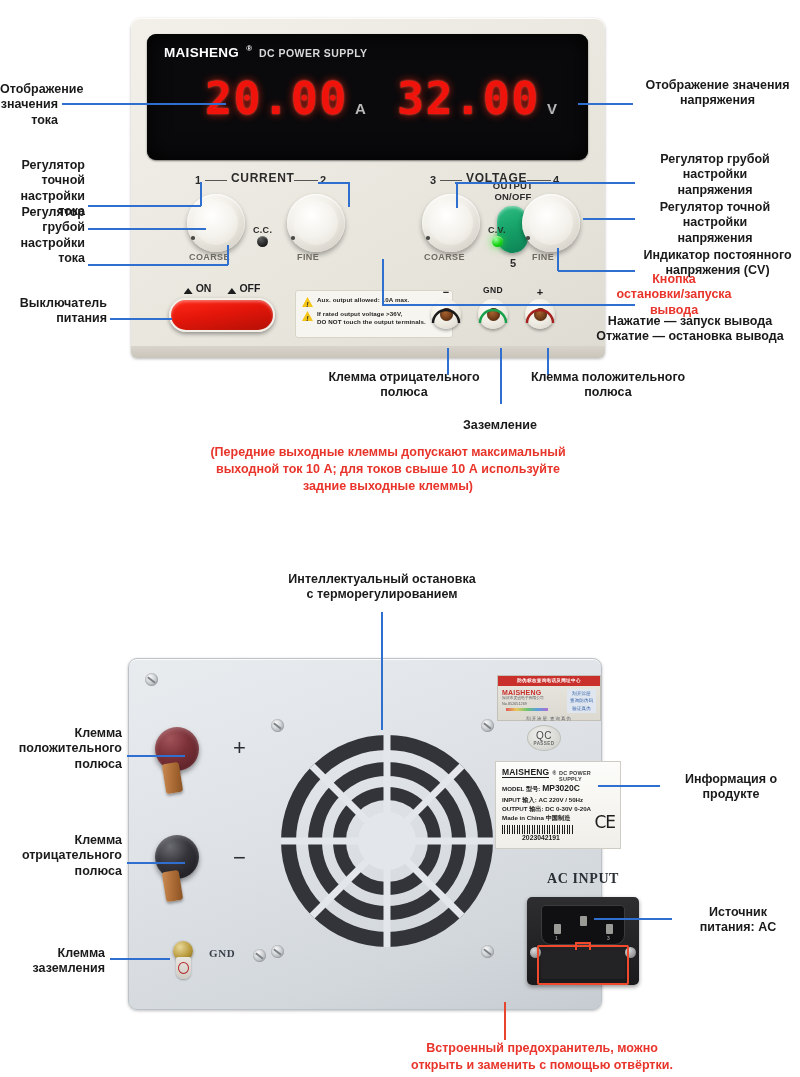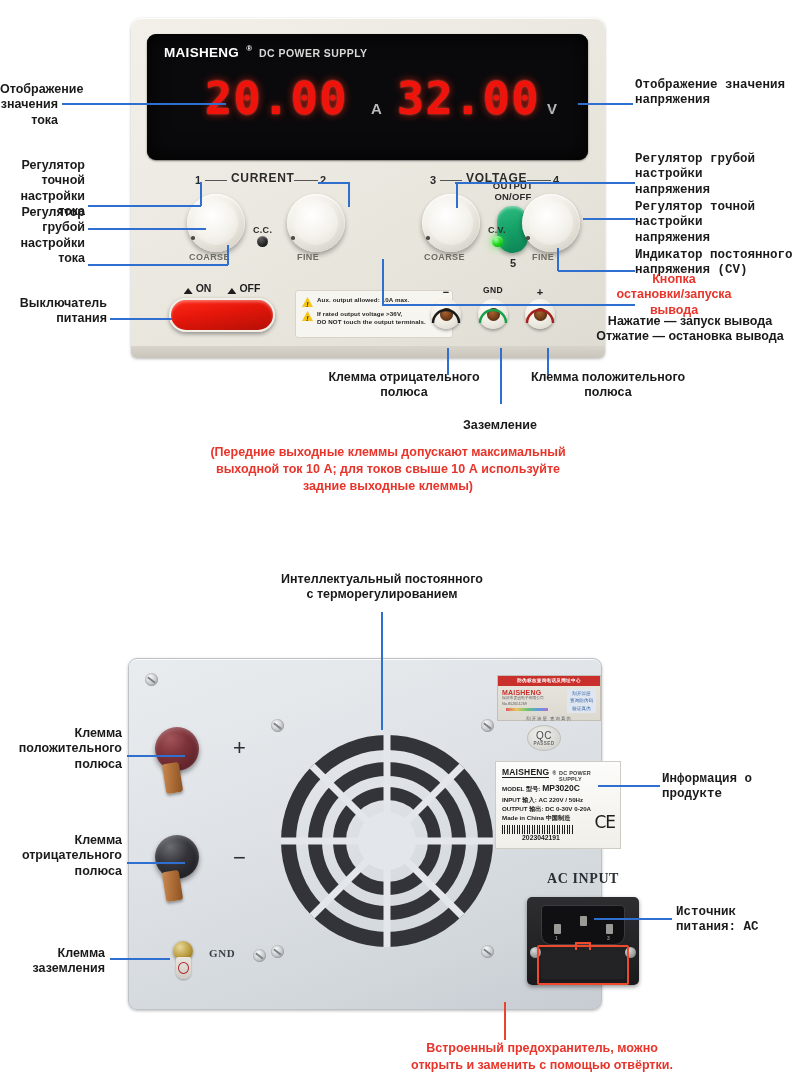--- a/index.html
+++ b/index.html
@@ -17,21 +17,21 @@
   .anno {
     position: absolute;
     font-size: 12.5px;
     font-weight: 700;
     color: #1a1a1a;
     line-height: 1.22;
     white-space: pre-line;
   }
   .anno.red { color: #e8342a; }
   .anno.r { text-align: right; }
-  .anno.l { text-align: left; font-family: Liberation Mono, monospace; }
+  .anno.l { text-align: center; }
   .anno.c { text-align: center; }
 
   
   .lead { position: absolute; background: #2f6fd0; }
   .lead.h { height: 2px; }
   .lead.v { width: 2px; }
   .lead.red-l { background: #e8452f; }
 
   
   #front-panel {
@@ -52,21 +52,21 @@
     border-radius: 9px;
     box-shadow: inset 0 0 22px #000, 0 1px 2px rgba(0,0,0,.5);
     overflow:hidden;
   }
   #brand-row { position:absolute; left:17px; top:11px; display:flex; align-items:flex-start; gap:7px; }
   #brand-name { color:#fff; font-size:13.5px; font-weight:700; letter-spacing:.3px; }
   #brand-reg { color:#fff; font-size:8px; font-weight:700; margin-top:-1px; }
   #brand-sub { color:#d8d8d8; font-size:10.5px; font-weight:600; letter-spacing:.45px; margin-top:2px; }
 
   .seg-wrap { position:absolute; display:flex; align-items:flex-end; }
-  #current-readout { left: 58px; top: 42px; gap: 16px; }
+  #current-readout { left: 58px; top: 42px; }
   #voltage-readout { left: 250px; top: 42px; }
   .seg-value {
     font-family: "DejaVu Sans Mono", monospace;
     font-size: 45px;
     font-weight: 700;
     color: #f0130c;
     letter-spacing: 1.5px;
     line-height: 1;
     text-shadow: 0 0 9px rgba(255,40,20,.72), 0 0 2px rgba(255,120,90,.9);
   }
@@ -537,21 +537,21 @@
   </div>
 
   <div class="lead v" style="left:381px; top:612px; height:118px;"></div>
   <div class="lead h" style="left:127px; top:755px; width:58px;"></div>
   <div class="lead h" style="left:127px; top:862px; width:58px;"></div>
   <div class="lead h" style="left:110px; top:958px; width:60px;"></div>
   <div class="lead h" style="left:598px; top:785px; width:62px;"></div>
   <div class="lead h" style="left:594px; top:918px; width:78px;"></div>
   <div class="lead v red-l" style="left:504px; top:1002px; height:38px;"></div>
 
-  <div class="anno c" style="left:252px; top:572px; width:260px;">Интеллектуальный постоянного
+  <div class="anno c" style="left:252px; top:572px; width:260px;">Интеллектуальный остановка
 с терморегулированием</div>
   <div class="anno r" style="left:0px; top:726px; width:122px;">Клемма
 положительного
 полюса</div>
   <div class="anno r" style="left:0px; top:833px; width:122px;">Клемма
 отрицательного
 полюса</div>
   <div class="anno r" style="left:0px; top:946px; width:105px;">Клемма
 заземления</div>
   <div class="anno l" style="left:662px; top:772px; width:138px;">Информация о

